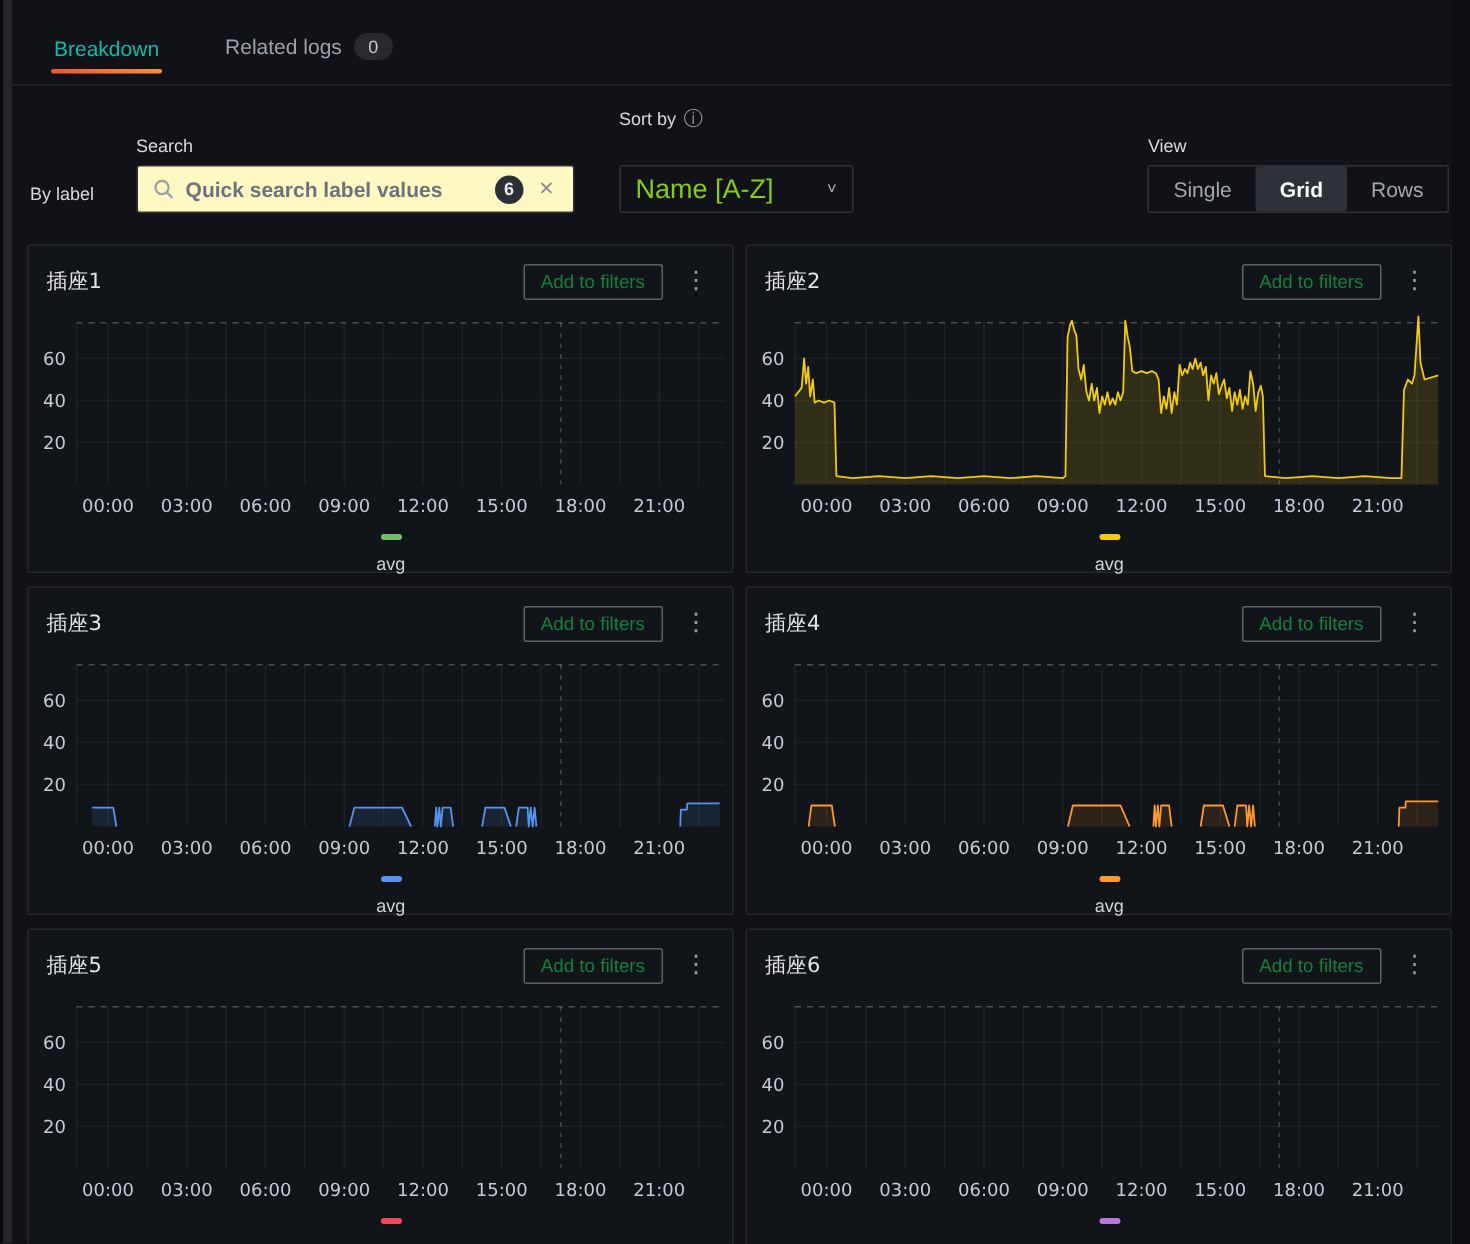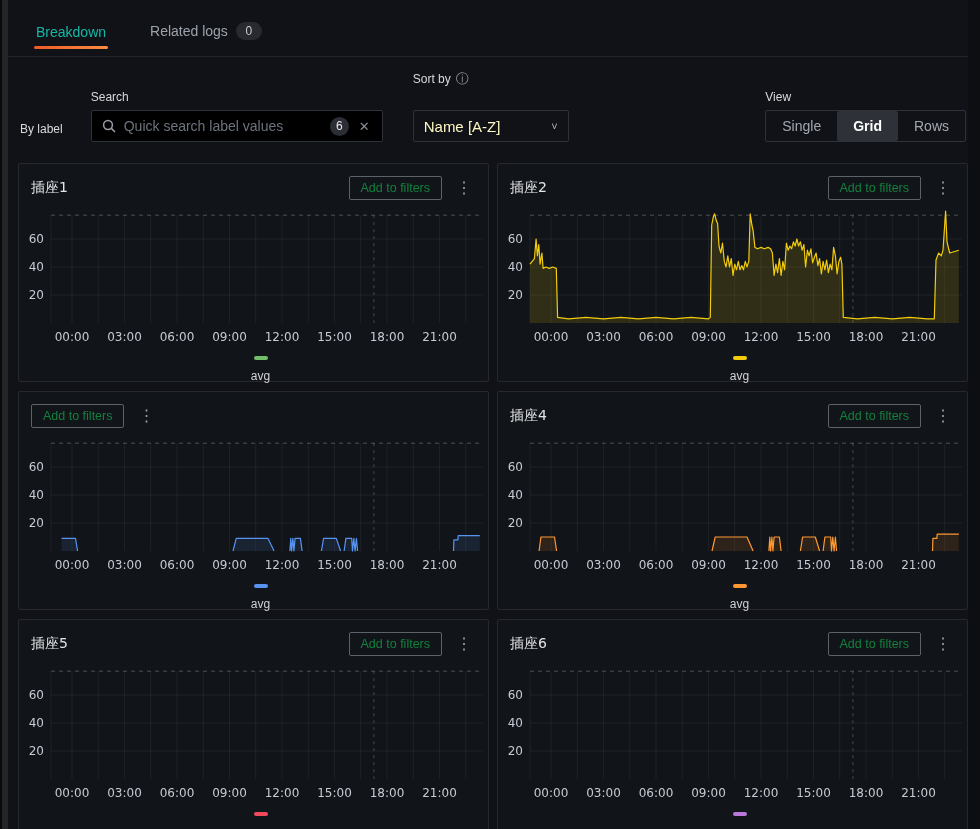--- a/index.html
+++ b/index.html
@@ -24,29 +24,29 @@
   .controls { display:flex; align-items:flex-end; padding:13px 2px 0 12px; }
   .ctrl-block { display:flex; flex-direction:column; }
   .ctrl-label { font-size:12px; font-weight:500; color:#d8d9da; margin-bottom:6px;
                 display:flex; align-items:center; gap:5px; }
   .info-icon { color:#8e959e; font-size:13px; font-weight:400; }
   .seg-group { display:flex; border:1px solid #2f3238; border-radius:2px; height:32px; background:#111217; }
   .seg { padding:0 16px; font-size:14px; color:#a2a8b0; display:flex; align-items:center; cursor:pointer; }
   .seg.selected { background:#2e3138; color:#ffffff; font-weight:600; border-radius:2px; }
   .search-block { margin-left:28px; }
   .search-input { width:292px; height:32px; border:1px solid #2f3238; border-radius:2px;
-                  display:flex; align-items:center; padding:0 10px; gap:8px; background:#000000; }
+                  display:flex; align-items:center; padding:0 10px; gap:8px; background:#fef9c3;font-weight:bold; }
   .search-placeholder { color:#6c737d; font-size:14px; flex:1; white-space:nowrap; }
   .num-badge { background:#2b2e35; color:#e6e7e9; font-size:12px; line-height:19px; min-width:19px;
                text-align:center; border-radius:10px; padding:0 6px; }
   .clear-icon { color:#868c95; font-size:13px; cursor:pointer; padding:0 2px; }
   .sort-block { margin-left:30px;gap:16px; }
   .select { width:156px; height:32px; border:1px solid #2f3238; border-radius:2px; display:flex;
             align-items:center; justify-content:space-between; padding:0 10px; cursor:pointer; }
-  .select-value { color:#fef9c3; font-size:15px; font-weight:500; }
+  .select-value { color:#84cc16; font-size:18px; font-weight:500; }
   .chevron { color:#aeb4bb; font-size:11px; }
   .view-block { margin-left:auto; }
 
   
   .grid { display:grid; grid-template-columns:471px 471px; gap:9px 8px; margin:21px 0 0 10px; }
   .panel { width:471px; height:219px; border:1px solid #26282e; border-radius:2px; background:#111419;
            position:relative; }
   .panel-header { height:40px; display:flex; align-items:center; padding:8px 12px 0 12px; }
   .panel-title { font-size:14px; font-weight:500; color:#e3e4e6; flex:1;
                  font-family:"DejaVu Sans","Liberation Sans",sans-serif; }
@@ -210,20 +210,21 @@
           <path d="M32.0,60.2 L36.4,54.6 L38.1,35.0 L39.4,51.8 L40.8,40.6 L42.1,60.2 L43.9,49.0 L45.1,64.4 L47.8,63.0 L51.3,64.4 L54.8,63.0 L58.3,64.4 L59.6,113.4 L70.5,114.8 L88.0,113.4 L105.5,114.8 L123.0,113.4 L140.5,114.8 L158.0,113.4 L175.5,114.8 L193.0,113.4 L210.5,114.8 L212.3,113.4 L213.7,21.0 L215.4,12.6 L216.6,9.8 L218.4,16.8 L219.6,19.6 L221.0,42.0 L222.8,49.0 L224.5,39.2 L226.3,57.4 L228.0,63.0 L229.8,51.8 L231.5,63.0 L233.3,54.6 L235.0,71.4 L236.8,60.2 L238.5,65.8 L240.3,57.4 L242.0,65.8 L243.8,61.6 L245.5,65.8 L247.3,57.4 L249.0,63.0 L250.8,57.4 L252.2,9.8 L253.9,21.0 L255.1,26.6 L256.9,43.4 L259.5,44.8 L263.0,43.4 L266.5,44.8 L270.0,43.4 L272.6,44.8 L274.4,49.0 L276.1,71.4 L277.9,60.2 L279.6,68.6 L281.4,54.6 L283.1,71.4 L284.9,57.4 L286.6,65.8 L288.4,39.2 L290.1,46.2 L291.9,42.0 L293.6,44.8 L295.4,37.8 L297.1,42.0 L298.9,35.0 L300.6,42.0 L302.4,37.8 L304.1,46.2 L305.9,40.6 L307.6,63.0 L309.4,46.2 L311.1,51.8 L312.9,44.8 L314.6,58.8 L316.4,53.2 L318.1,49.0 L319.9,61.6 L321.6,54.6 L323.4,70.0 L325.1,57.4 L326.9,65.8 L328.6,56.0 L330.4,68.6 L332.1,60.2 L333.9,65.8 L335.6,43.4 L337.4,51.8 L339.1,70.0 L340.9,57.4 L342.6,53.2 L343.9,60.2 L345.3,113.4 L359.3,114.8 L376.8,113.4 L394.3,114.8 L411.8,113.4 L429.3,114.8 L436.3,114.8 L438.0,56.0 L440.6,49.0 L443.3,51.8 L445.0,46.2 L447.6,7.0 L449.0,37.8 L451.7,49.0 L460.8,46.2" fill="none" stroke="#F2CC0C" stroke-width="1.2" stroke-linejoin="round"></path>
         </svg>
     <div class="legend">
       <span class="legend-dash" style="background: rgb(242, 204, 12);"></span>
       <span class="legend-label">avg</span>
     </div>
   </div>
 
   <div class="panel">
     <div class="panel-header">
+      <div class="panel-title">插座3</div>
       <button class="btn-outline">Add to filters</button>
       <button class="kebab">⋮</button>
     </div>
     <svg class="chart" viewBox="0 0 469 145">
           <line x1="32" y1="11.200000000000003" x2="32" y2="119" stroke="rgba(255,255,255,0.06)"></line>
           <line x1="53" y1="11.200000000000003" x2="53" y2="119" stroke="rgba(255,255,255,0.06)"></line>
           <line x1="79.25" y1="11.200000000000003" x2="79.25" y2="119" stroke="rgba(255,255,255,0.06)"></line>
           <line x1="105.5" y1="11.200000000000003" x2="105.5" y2="119" stroke="rgba(255,255,255,0.06)"></line>
           <line x1="131.75" y1="11.200000000000003" x2="131.75" y2="119" stroke="rgba(255,255,255,0.06)"></line>
           <line x1="158" y1="11.200000000000003" x2="158" y2="119" stroke="rgba(255,255,255,0.06)"></line>

